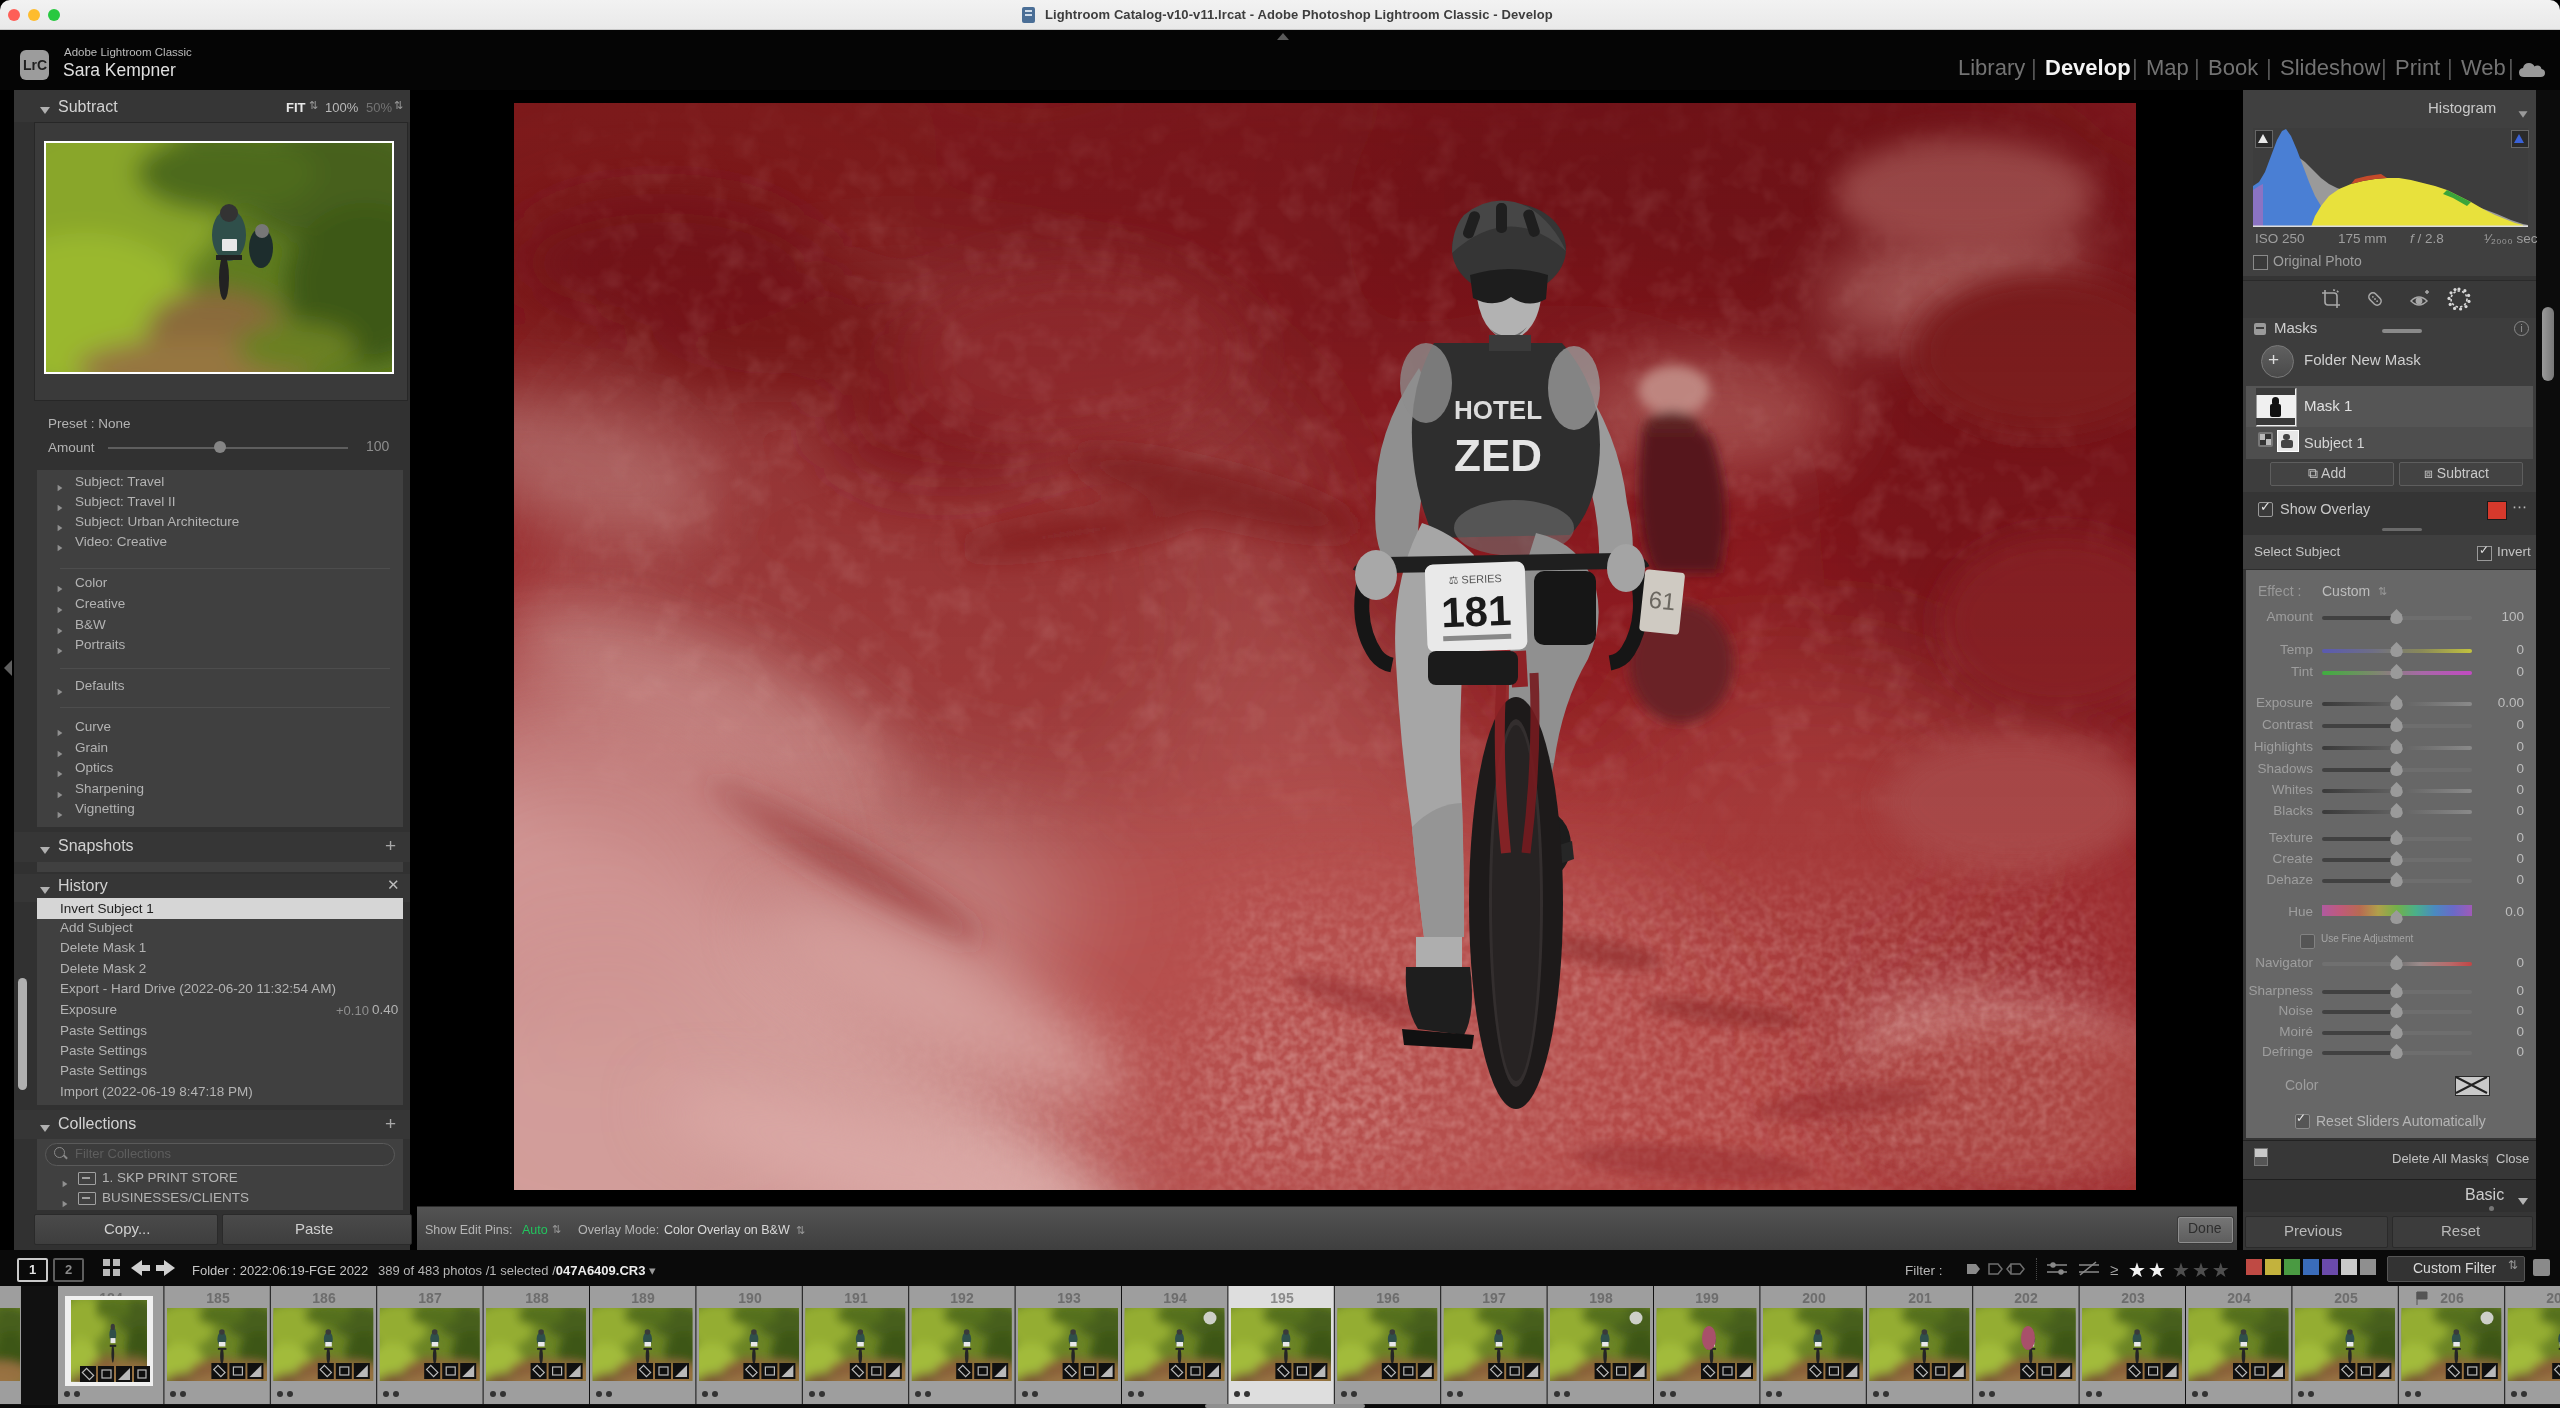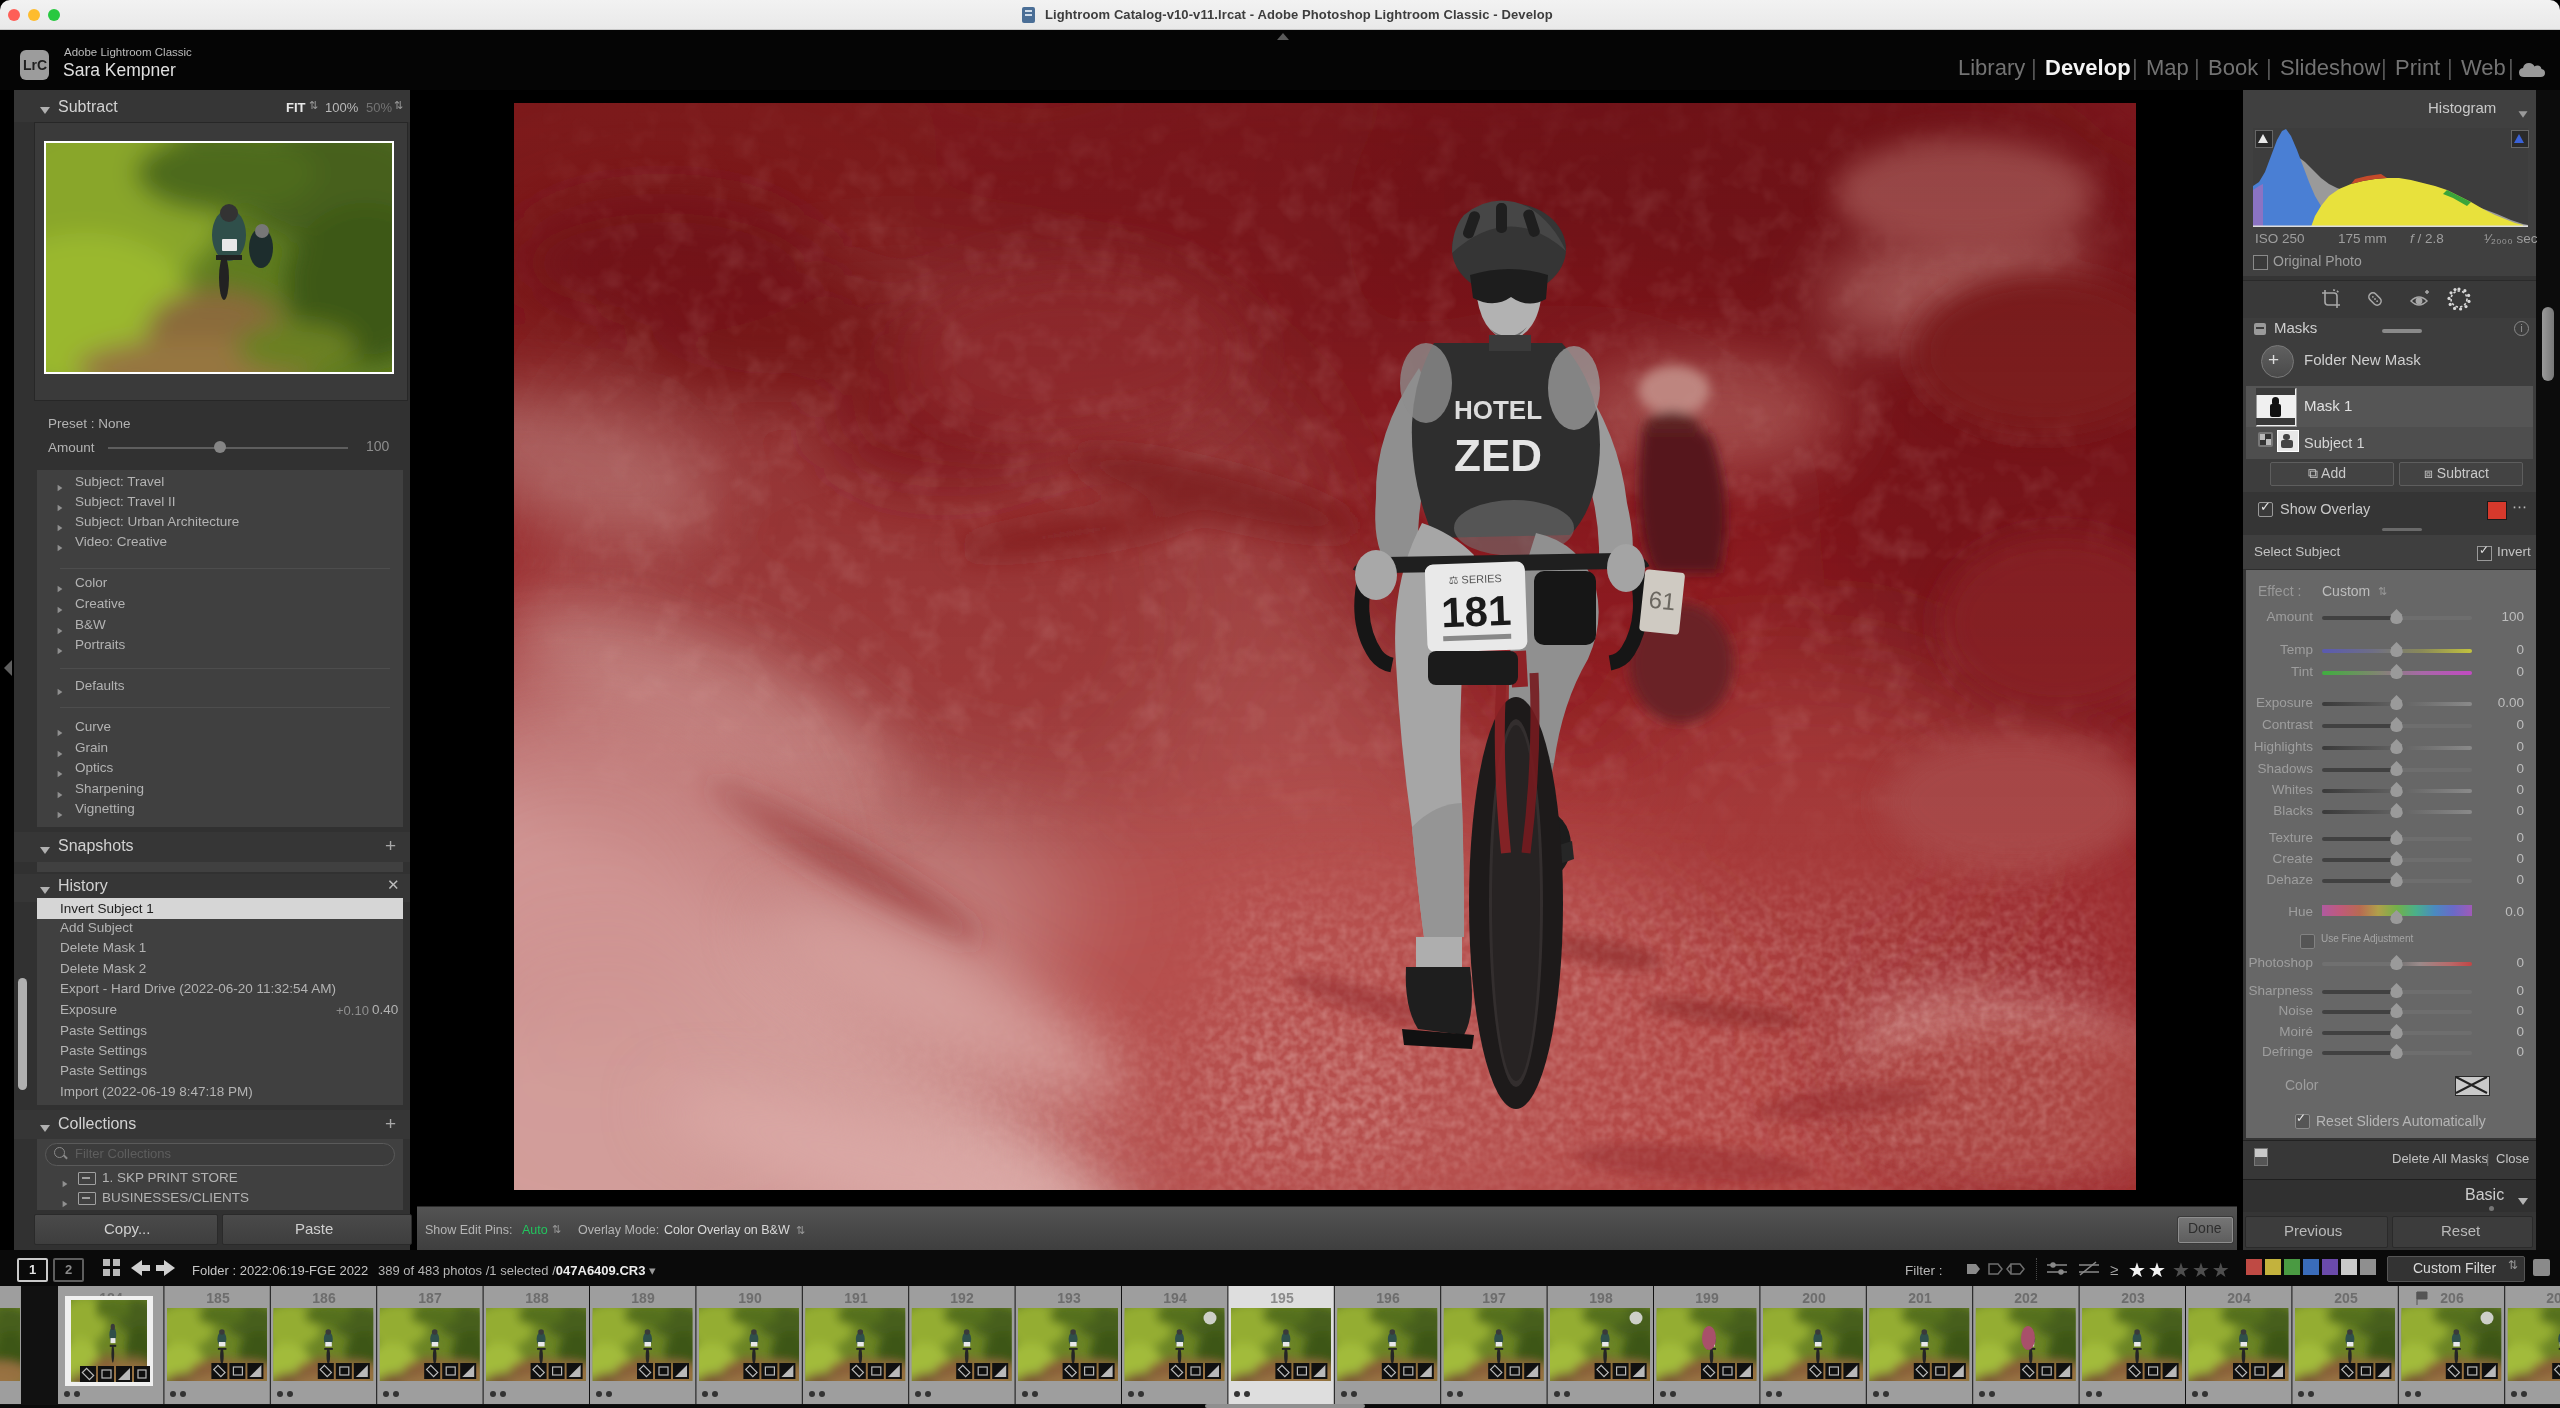--- a/index.html
+++ b/index.html
@@ -493,21 +493,21 @@
 <div class="abs" style="left:2390px;top:830px;width:13px;height:15px;background:#9a9a9a;border-radius:2px 2px 6px 6px;clip-path:polygon(50% 0,90% 35%,100% 70%,85% 100%,15% 100%,0 70%,10% 35%)"></div>
 <div class="abs" style="right:36px;top:830px;font-size:13.5px;color:#bdbdbd">0</div>
 <div class="abs" style="right:247px;top:851px;font-size:13.5px;color:#9e9e9e">Create</div>
 <div class="abs" style="left:2322px;top:858px;width:150px;height:4px;border-radius:2px;background:linear-gradient(90deg,#414141 46%,#6e6e6e 46%)"></div>
 <div class="abs" style="left:2390px;top:851px;width:13px;height:15px;background:#9a9a9a;border-radius:2px 2px 6px 6px;clip-path:polygon(50% 0,90% 35%,100% 70%,85% 100%,15% 100%,0 70%,10% 35%)"></div>
 <div class="abs" style="right:36px;top:851px;font-size:13.5px;color:#bdbdbd">0</div>
 <div class="abs" style="right:247px;top:872px;font-size:13.5px;color:#9e9e9e">Dehaze</div>
 <div class="abs" style="left:2322px;top:879px;width:150px;height:4px;border-radius:2px;background:linear-gradient(90deg,#414141 46%,#6e6e6e 46%)"></div>
 <div class="abs" style="left:2390px;top:872px;width:13px;height:15px;background:#9a9a9a;border-radius:2px 2px 6px 6px;clip-path:polygon(50% 0,90% 35%,100% 70%,85% 100%,15% 100%,0 70%,10% 35%)"></div>
 <div class="abs" style="right:36px;top:872px;font-size:13.5px;color:#bdbdbd">0</div>
-<div class="abs" style="right:247px;top:955px;font-size:13.5px;color:#9e9e9e">Photoshop</div>
+<div class="abs" style="right:247px;top:955px;font-size:13.5px;color:#9e9e9e">Navigator</div>
 <div class="abs" style="left:2322px;top:962px;width:150px;height:4px;border-radius:2px;background:linear-gradient(90deg,#707070 50%,#9a8a8a 65%,#b86a6a 85%,#c24545)"></div>
 <div class="abs" style="left:2390px;top:955px;width:13px;height:15px;background:#9a9a9a;border-radius:2px 2px 6px 6px;clip-path:polygon(50% 0,90% 35%,100% 70%,85% 100%,15% 100%,0 70%,10% 35%)"></div>
 <div class="abs" style="right:36px;top:955px;font-size:13.5px;color:#bdbdbd">0</div>
 <div class="abs" style="right:247px;top:983px;font-size:13.5px;color:#9e9e9e">Sharpness</div>
 <div class="abs" style="left:2322px;top:990px;width:150px;height:4px;border-radius:2px;background:linear-gradient(90deg,#414141 46%,#6e6e6e 46%)"></div>
 <div class="abs" style="left:2390px;top:983px;width:13px;height:15px;background:#9a9a9a;border-radius:2px 2px 6px 6px;clip-path:polygon(50% 0,90% 35%,100% 70%,85% 100%,15% 100%,0 70%,10% 35%)"></div>
 <div class="abs" style="right:36px;top:983px;font-size:13.5px;color:#bdbdbd">0</div>
 <div class="abs" style="right:247px;top:1003px;font-size:13.5px;color:#9e9e9e">Noise</div>
 <div class="abs" style="left:2322px;top:1010px;width:150px;height:4px;border-radius:2px;background:linear-gradient(90deg,#414141 46%,#6e6e6e 46%)"></div>
 <div class="abs" style="left:2390px;top:1003px;width:13px;height:15px;background:#9a9a9a;border-radius:2px 2px 6px 6px;clip-path:polygon(50% 0,90% 35%,100% 70%,85% 100%,15% 100%,0 70%,10% 35%)"></div>

